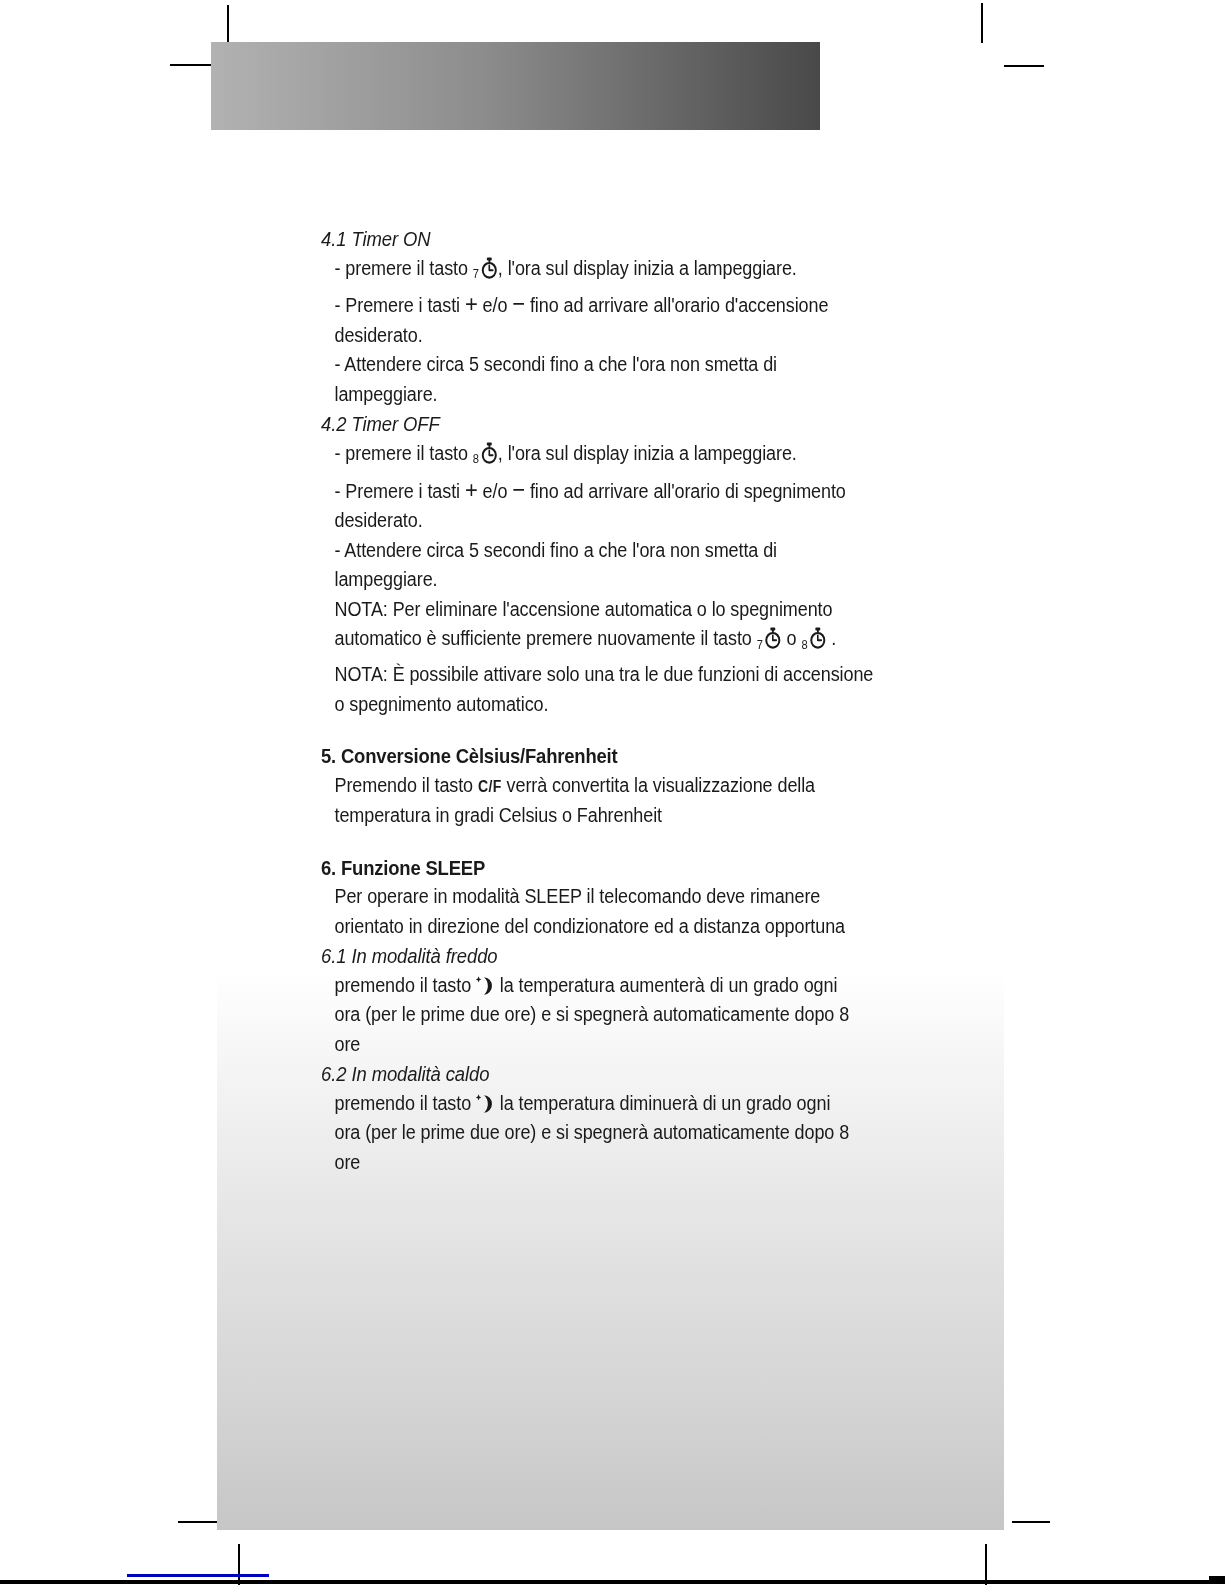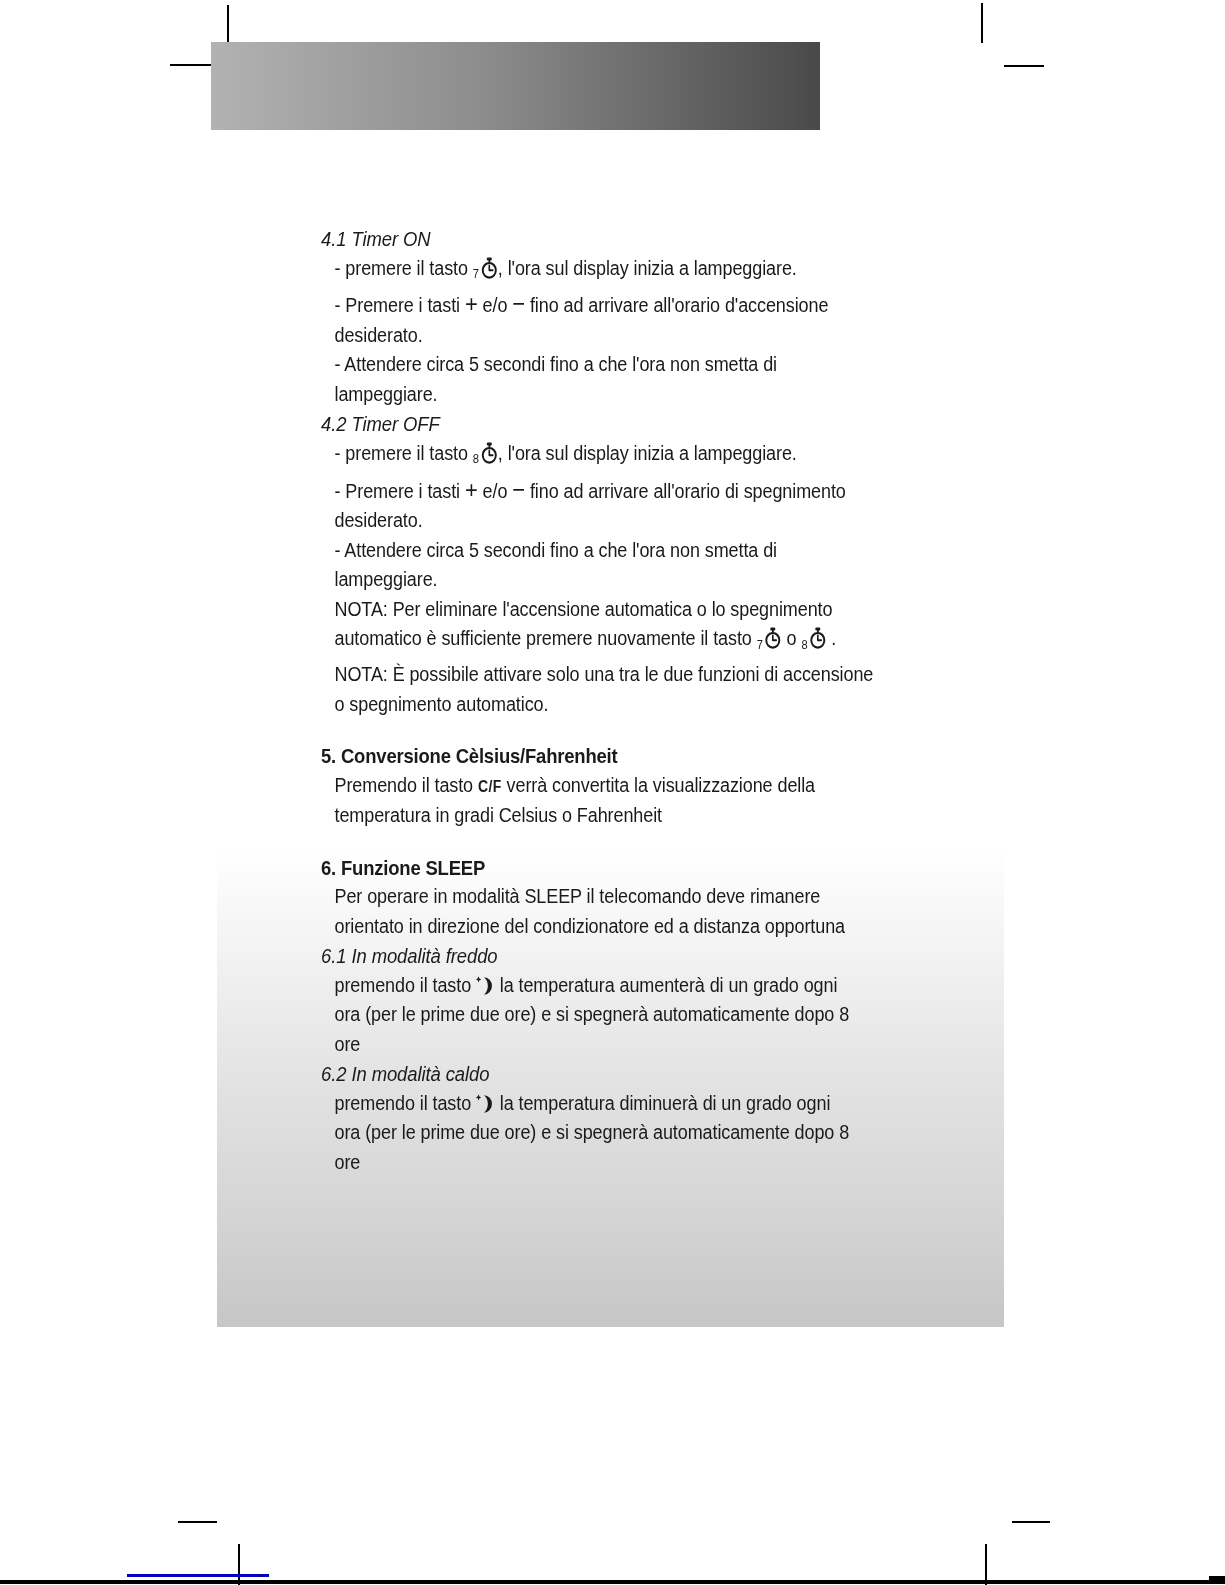--- a/index.html
+++ b/index.html
@@ -10,21 +10,21 @@
     overflow:hidden;
     font-family:"Liberation Sans", sans-serif;
     color:var(--ink,#1a1a1a);
   }
   .mark{position:absolute;background:var(--mark,#000);}
   .header-bar{
     position:absolute;left:211px;top:42px;width:609px;height:88px;
     background:linear-gradient(90deg,var(--hdr-l,#b3b2b2) 0%,#8d8c8c 45%,var(--hdr-r,#494949) 100%);
   }
   .page{
-    position:absolute;left:217px;top:130px;width:787px;height:1197px;
+    position:absolute;left:217px;top:130px;width:787px;height:1400px;
     background:linear-gradient(180deg,#ffffff 0%,#ffffff 60%,#efefef 71%,#e2e2e2 80%,#d4d4d4 91%,var(--page-btm,#c6c6c6) 100%);
   }
   .text{
     position:absolute;left:104px;top:94px;width:720px;
     font-size:20px;line-height:29.5px;
     transform:scaleX(0.9);transform-origin:0 0;
     white-space:nowrap;
     letter-spacing:-0.1px;
   }
   .line{min-height:29.5px;}

